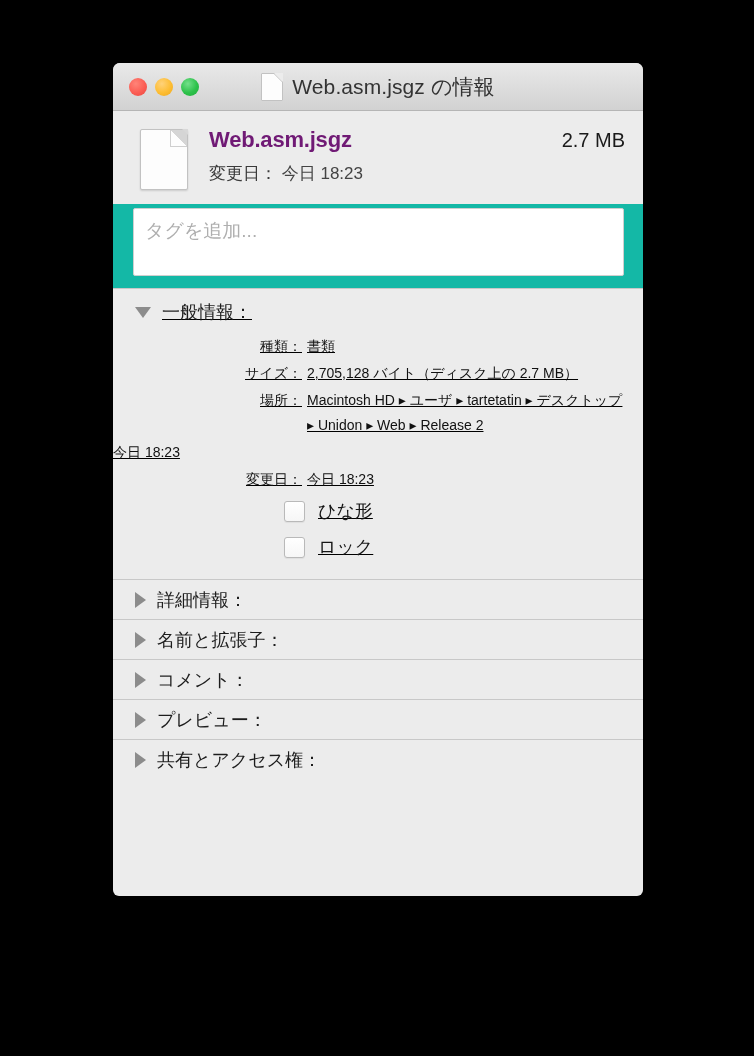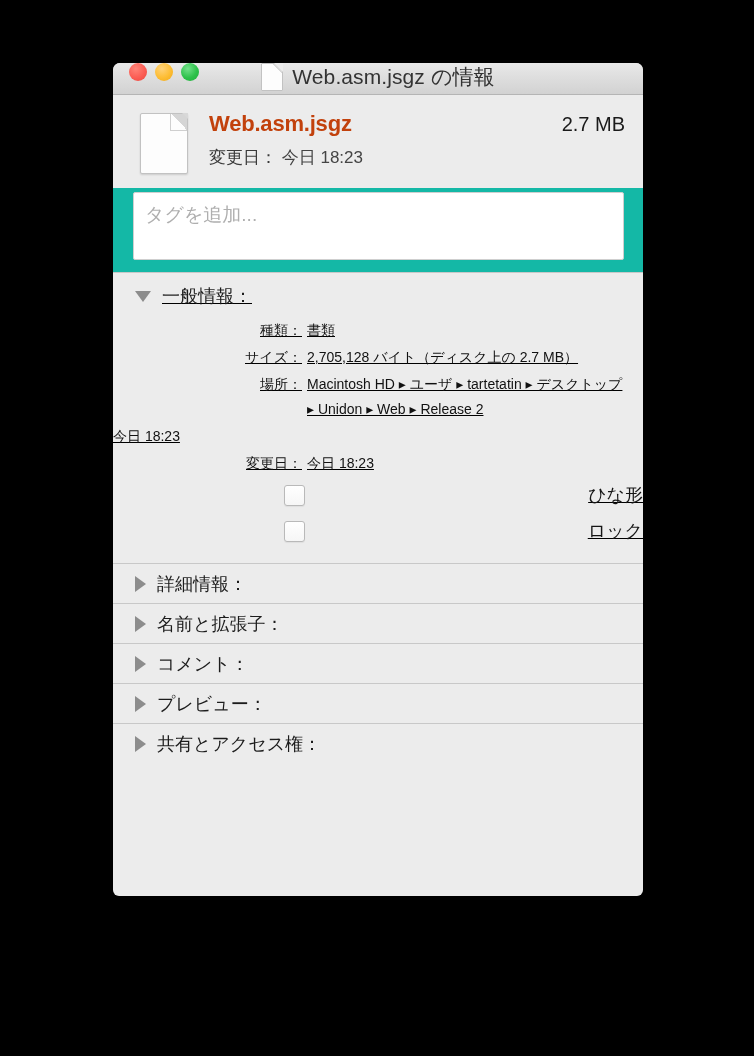--- a/index.html
+++ b/index.html
@@ -21,25 +21,25 @@
     height: 833px;
     border-radius: 7px 7px 6px 6px;
     background: #ECECEC;
     overflow: hidden;
     box-shadow: 0 14px 40px rgba(0,0,0,0.55);
   }
 
   
   #titlebar {
     position: relative;
-    height: 32px;
+    height: 48px;
     background: linear-gradient(to bottom, #E9E9E9 0%, #DCDCDC 55%, #D2D2D2 100%);
     border-bottom: 1px solid #B5B5B5;
     display: flex;
-    align-items: flex-start;
+    align-items: center;
   }
 
   .traffic-lights {
     display: flex;
     align-items: center;
     gap: 8px;
     padding-left: 16px;
   }
   .light {
     width: 18px; height: 18px;
@@ -112,21 +112,21 @@
   #header-fields { flex: 1 1 auto; padding-left: 21px; padding-top: 2px; }
 
   .name-row {
     display: flex;
     align-items: baseline;
     justify-content: space-between;
   }
   #file-name {
     font-size: 22px;
     font-weight: bold;
-    color: #c2410c;
+    color: #701a75;
     letter-spacing: -0.2px;
   }
   #file-size {
     font-size: 20px;
     color: #1A1A1A;
     padding-left: 14px;
     white-space: nowrap;
   }
   #header-modified {
     margin-top: 9px;
@@ -200,24 +200,23 @@
   .info-value {
     flex: 1 1 auto;
     padding-right: 20px;
     color: #111111;
   }
 
   
   .check-row {
     display: flex;
     align-items: center;
-    gap: 1px;
+    gap: 13px;
     padding: 6px 0 6px 171px;
     cursor: default;
-    justify-content: space-between;
   }
   .checkbox {
     width: 21px; height: 21px;
     border: 1px solid #B9B9B9;
     border-radius: 3px;
     background: linear-gradient(to bottom, #FFFFFF, #F6F6F6);
     box-shadow: 0 1px 1px rgba(0,0,0,0.06);
     flex: 0 0 auto;
   }
   .check-label { font-size: 18px; color: #151515; }

